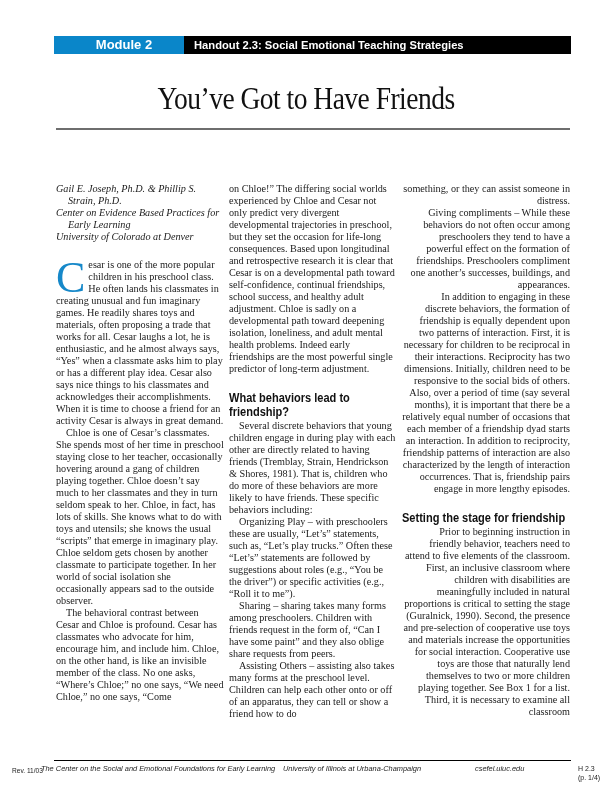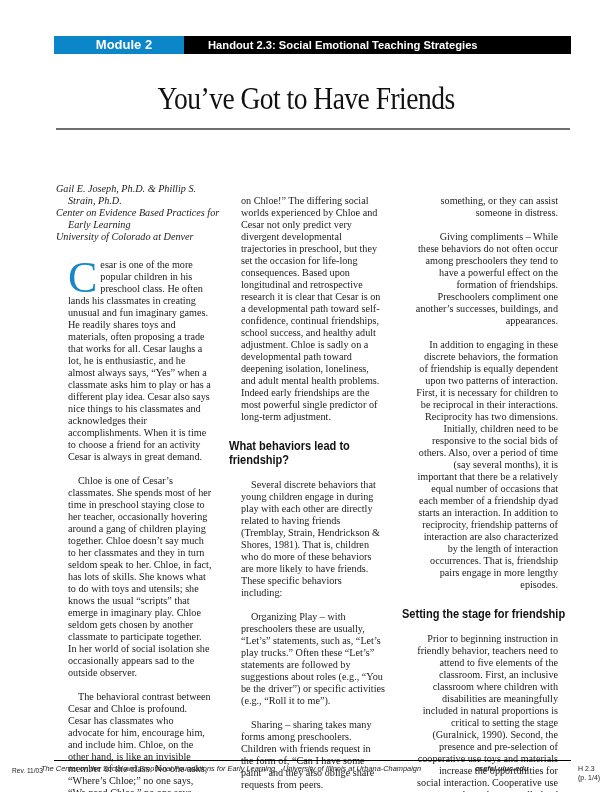--- a/index.html
+++ b/index.html
@@ -1,45 +1,45 @@
 <!DOCTYPE html>
 <html><head>
 <meta charset="utf-8">
 <style>
   html, body { margin: 0; padding: 0; background: #ffffff; }
   body { width: 612px; height: 792px; position: relative; overflow: hidden; font-family: "Liberation Serif", serif; color: #1a1a1a; }
 
   .header-bar { position: absolute; left: 54px; top: 36px; width: 517px; height: 18px; display: flex; }
   .header-module { width: 130px; background: #0a86c9; color: #fff; font-family: "Liberation Sans", sans-serif; font-weight: bold; font-size: 13px; line-height: 18px; text-align: center; padding-left: 10px; box-sizing: border-box; }
-  .header-handout { flex: 1; background: #000; color: #fff; font-family: "Liberation Sans", sans-serif; font-weight: bold; font-size: 11.2px; line-height: 18px; padding-left: 24px; box-sizing: border-box; white-space: nowrap; }
+  .header-handout { flex: 1; background: #000; color: #fff; font-family: "Liberation Sans", sans-serif; font-weight: bold; font-size: 11.2px; line-height: 18px; padding-left: 10px; box-sizing: border-box; white-space: nowrap; }
 
   .title { position: absolute; left: 0; width: 612px; top: 80px; text-align: center; font-family: "Liberation Serif", serif; font-size: 32px; line-height: 36px; letter-spacing: -0.6px; color: #111; transform: scaleX(0.86); transform-origin: center; }
   .title-rule { position: absolute; left: 56px; top: 128px; width: 514px; height: 2px; background: #6e6e6e; }
 
   .col { position: absolute; top: 180px; width: 168px; font-size: 10.2px; line-height: 12px; }
   .col1 { left: 56px; top: 183px; }
   .col2 { left: 229px; top: 183px; }
   .col3 { left: 402px; top: 183px; text-align: right; }
 
-  .col p { margin: 12px; text-indent: 10px; }
+  .col p { margin: 0; text-indent: 10px; }
   .col p.noindent { text-indent: 0; }
 
   .byline { font-style: italic; font-size: 10.2px; line-height: 12px; margin-bottom: 16px; }
   .byline div { padding-left: 12px; text-indent: -12px; }
 
   .dropcap { float: left; font-size: 44px; line-height: 34px; color: #1688c9; margin: 2px 3px 0 0; font-family: "Liberation Serif", serif; }
 
   .section-head { font-family: "Liberation Sans", sans-serif; font-weight: bold; font-size: 12px; line-height: 14px; margin: 16px 0 1px 0; color: #111; transform: scaleX(0.92); transform-origin: left; white-space: nowrap; }
 
   .footer-rule { position: absolute; left: 54px; top: 760px; width: 517px; height: 1px; background: #000; }
   .footer { position: absolute; top: 764px; font-family: "Liberation Sans", sans-serif; font-size: 7.4px; line-height: 9px; color: #222; white-space: nowrap; }
   .f-rev { left: 12px; top: 766px; font-size: 6.6px; }
   .f-center { left: 41px; font-style: italic; }
   .f-univ { left: 283px; font-style: italic; }
-  .f-web { left: 475px; font-style: italic; font-weight: bold; }
+  .f-web { left: 475px; font-style: italic; font-weight: normal; }
   .f-page { left: 578px; font-size: 7px; }
 </style>
 </head>
 <body>
 
 <div class="header-bar">
   <div class="header-module">Module 2</div>
   <div class="header-handout">Handout 2.3: Social Emotional Teaching Strategies</div>
 </div>
 

